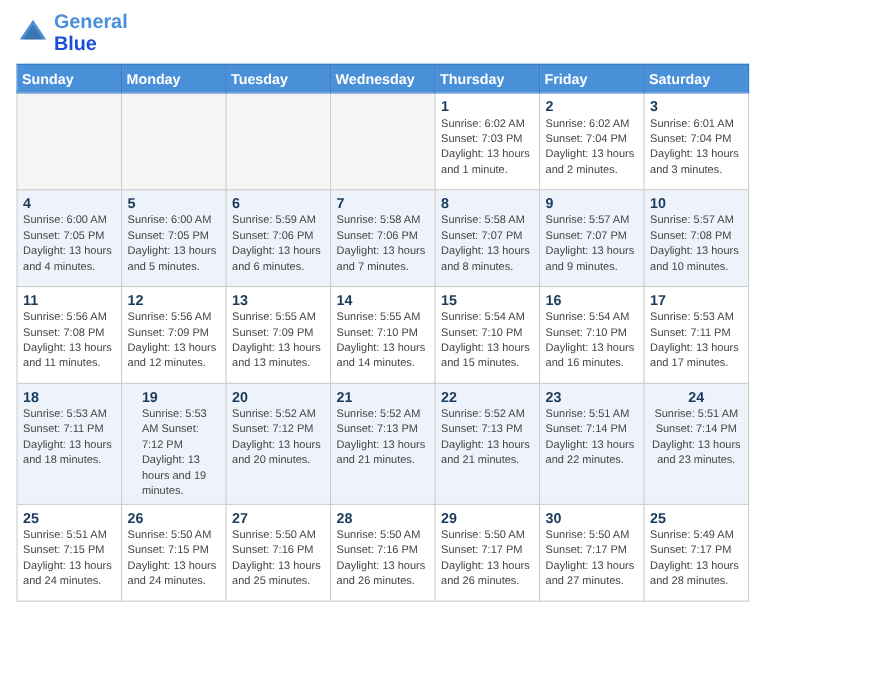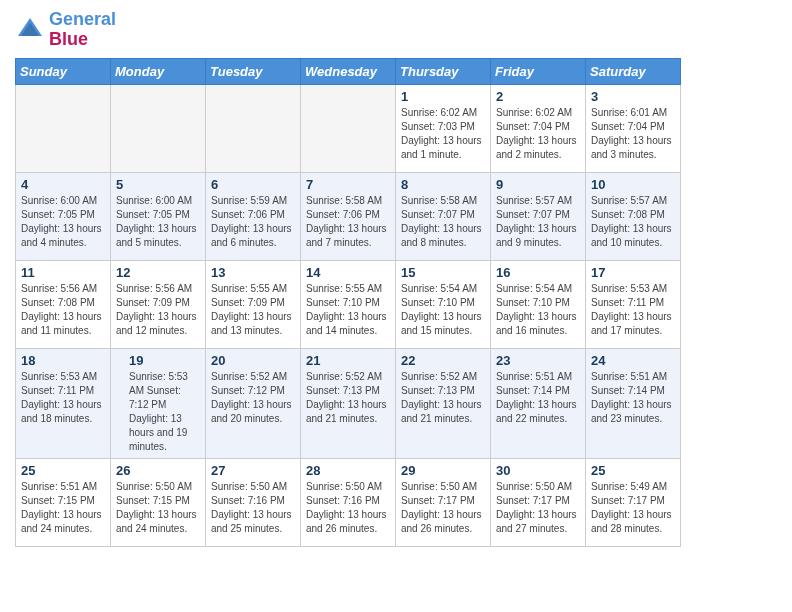--- a/index.html
+++ b/index.html
@@ -56,21 +56,20 @@
       border: 1px solid #ccc;
     }
     .calendar th {
       background-color: #4a90d9;
       color: #fff;
       font-size: 13px;
       font-weight: bold;
       padding: 5px 4px;
       text-align: left;
       border: 1px solid #3a7bc8;
-      font-style: italic;
     }
     .calendar td {
       border: 1px solid #ccc;
       vertical-align: top;
       padding: 4px 5px;
       width: calc(100% / 7);
       height: 88px;
       background: #fff;
       font-size: 10.5px;
       color: #333;
@@ -98,21 +97,21 @@
 
 <div class="page">
   <div class="header">
     <div class="logo">
       <svg class="logo-icon" viewBox="0 0 40 40">
         <polygon points="20,4 36,28 4,28" fill="#4a90d9"></polygon>
         <polygon points="20,10 32,28 8,28" fill="#1a3a5c" opacity="0.3"></polygon>
       </svg>
       <div class="logo-text">
         <div><span>General</span></div>
-        <div style="color:#be185d">Blue</div>
+        <div style="color:#1d4ed8">Blue</div>
       </div>
     </div>
     <div class="title-block">
       <div class="month-title"></div>
       <div class="location"></div>
     </div>
   </div>
 
   <table class="calendar">
     <thead>
@@ -269,21 +268,21 @@
             <div class="day-info">Sunrise: 5:52 AM
 Sunset: 7:13 PM
 Daylight: 13 hours and 21 minutes.</div>
           </td>
           <td style="background: rgb(238, 243, 251);">
             <div class="day-number">23</div>
             <div class="day-info">Sunrise: 5:51 AM
 Sunset: 7:14 PM
 Daylight: 13 hours and 22 minutes.</div>
           </td>
-          <td style="background: rgb(238, 243, 251);">
+          <td style="background: rgb(238, 243, 251); text-align: center;">
             <div class="day-number">24</div>
             <div class="day-info">Sunrise: 5:51 AM
 Sunset: 7:14 PM
 Daylight: 13 hours and 23 minutes.</div>
           </td>
         </tr>
         <tr>
           <td>
             <div class="day-number">25</div>
             <div class="day-info">Sunrise: 5:51 AM

